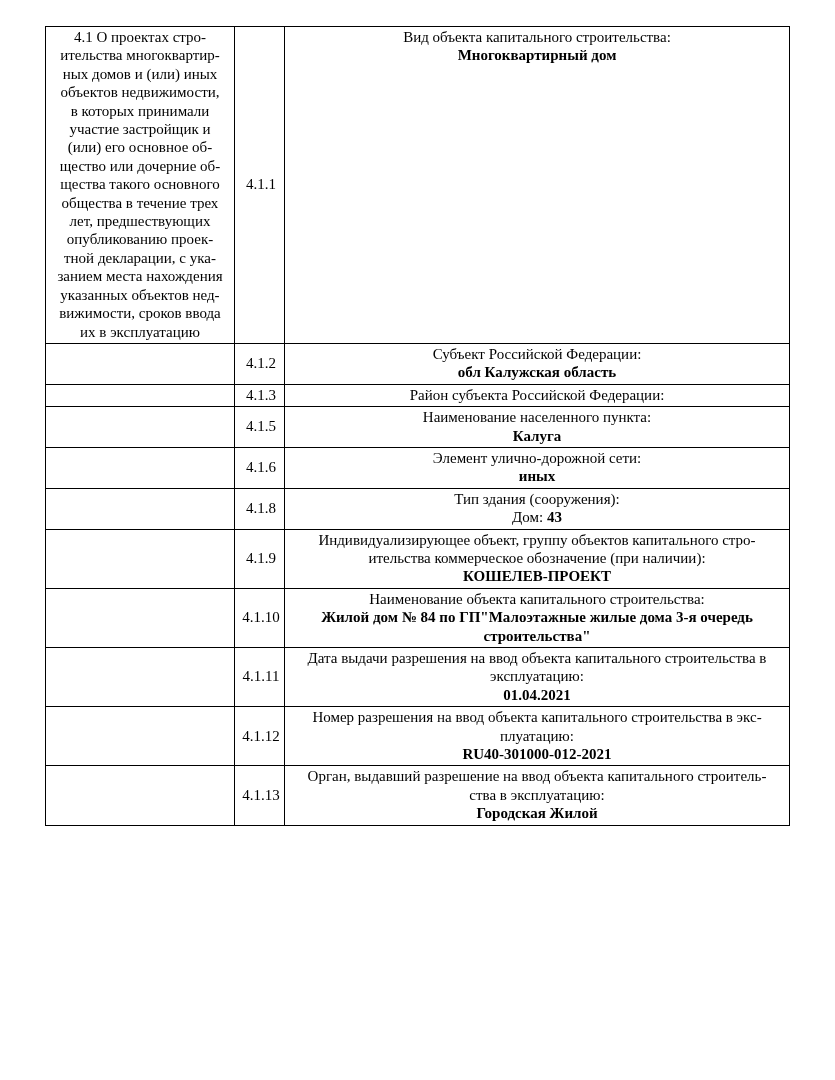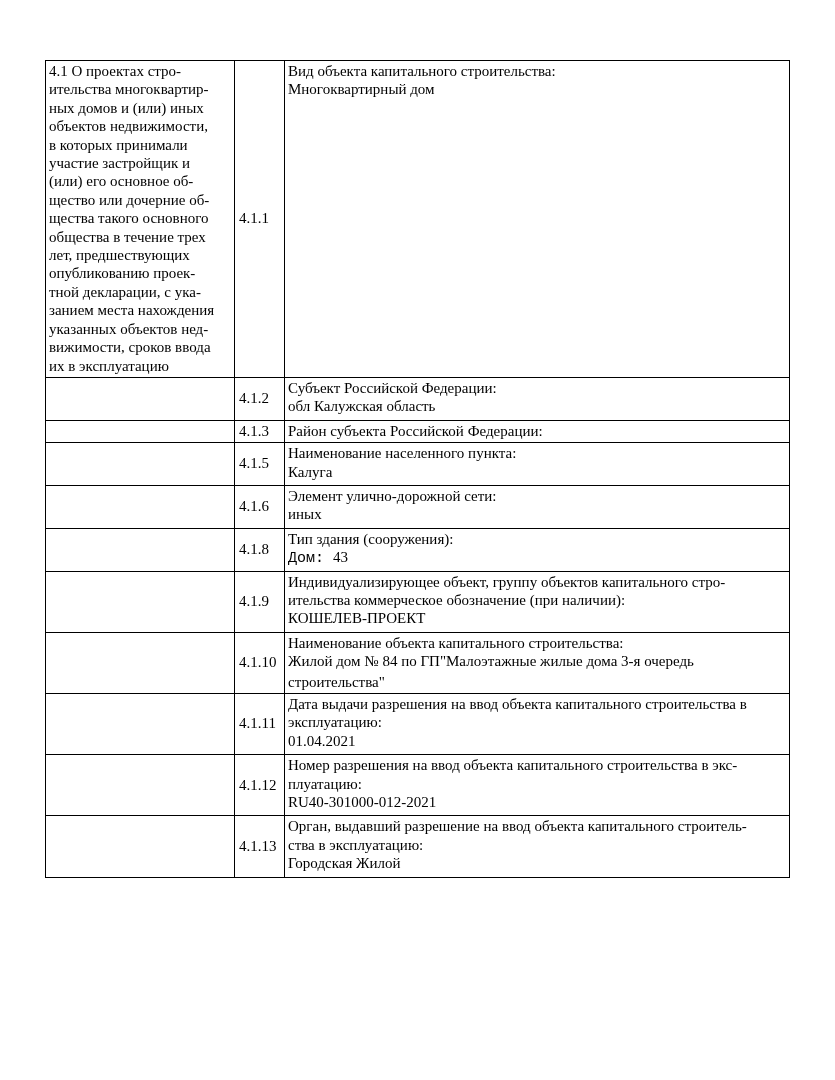--- a/index.html
+++ b/index.html
@@ -12,24 +12,25 @@
     width: 835px;
     height: 1080px;
     background: #ffffff;
     font-family: "Liberation Serif", serif;
     color: #000000;
     overflow: hidden;
   }
   table.doc-table {
     position: absolute;
     left: 45px;
-    top: 60px;
+    top: 26px;
     width: 744px;
     border-collapse: collapse;
     table-layout: fixed;
+    text-align: center;
   }
   td {
     border: 1px solid #000000;
     font-size: 15px;
     line-height: 18.4px;
     vertical-align: top;
     padding: 1px 3px 2px 3px;
     overflow: hidden;
   }
   td.c1 {
@@ -40,25 +41,24 @@
     padding-left: 4px;
     padding-right: 1px;
   }
   td.c3 .label {
     white-space: pre-line;
   }
   td.c3 .value-line {
     white-space: pre-line;
   }
   td.c3 .value {
-    font-weight: normal;
+    font-weight: bold;
   }
   td.c3 .prefix {
     font-weight: normal;
-    font-family: Liberation Mono, monospace;
   }
 </style>
 </head>
 <body>
 
 <div class="page">
   <table class="doc-table">
     <colgroup>
       <col style="width:189px">
       <col style="width:50px">

